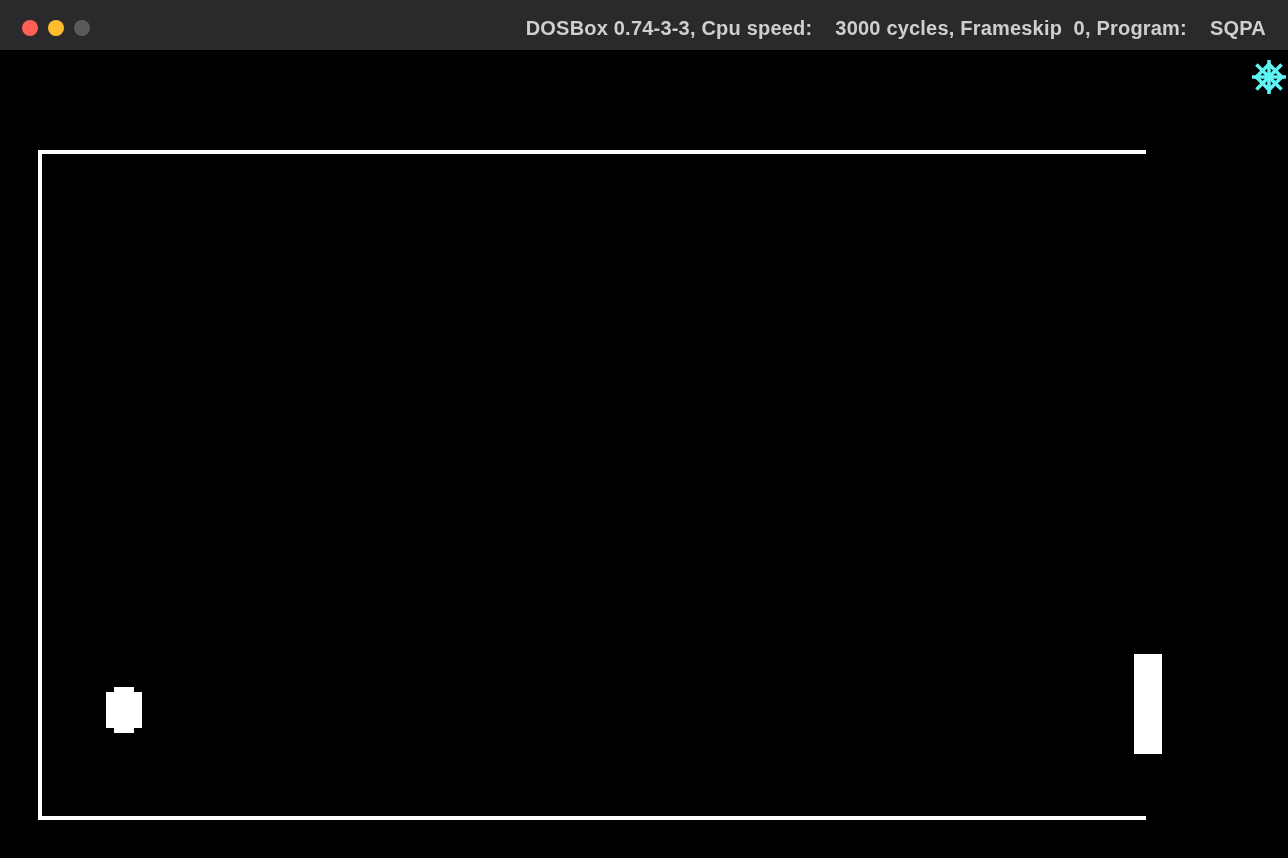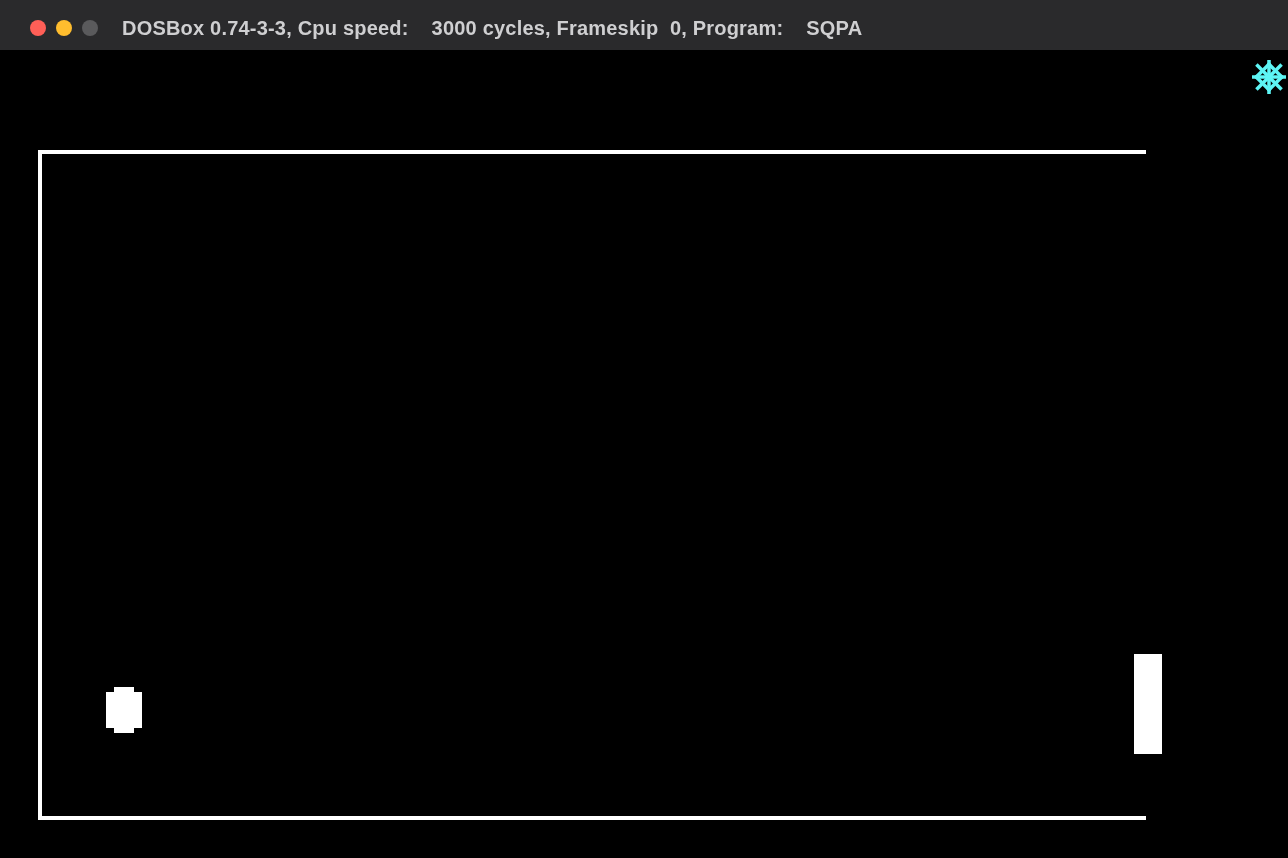--- a/index.html
+++ b/index.html
@@ -13,22 +13,23 @@
       background: #000;
       font-family: -apple-system, BlinkMacSystemFont, "Helvetica Neue", sans-serif;
       overflow: hidden;
       position: relative;
     }
     .titlebar {
       height: 56px;
       background: #2a2a2c;
       display: flex;
       align-items: center;
-      padding: 0 30px;
+      padding: 0 22px;
       position: relative;
+      justify-content: space-between;
     }
     .traffic-lights {
       display: flex;
       gap: 10px;
       align-items: center;
     }
     .traffic-light {
       width: 16px;
       height: 16px;
       border-radius: 50%;

